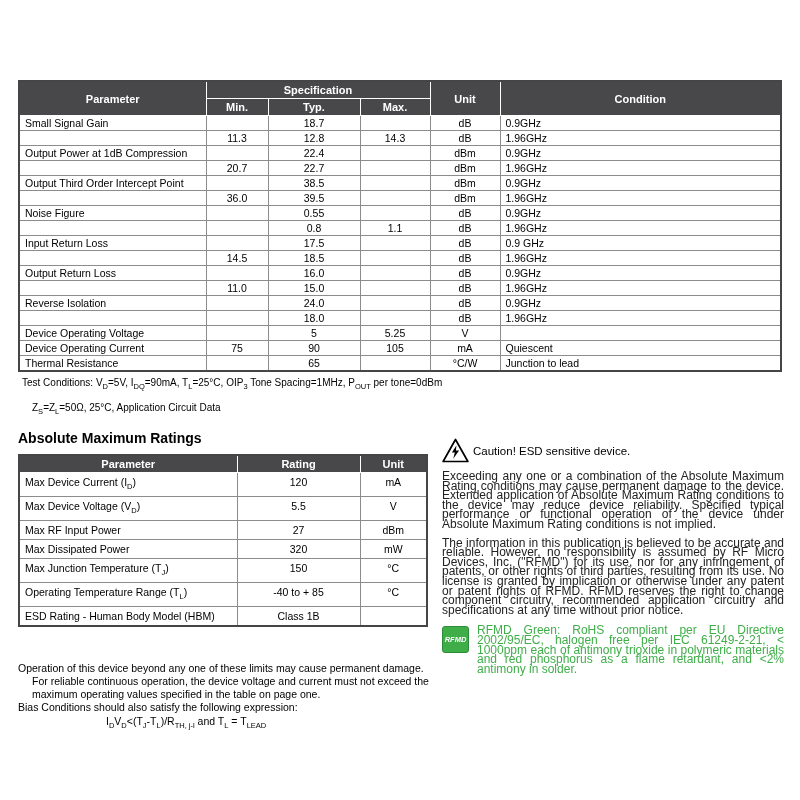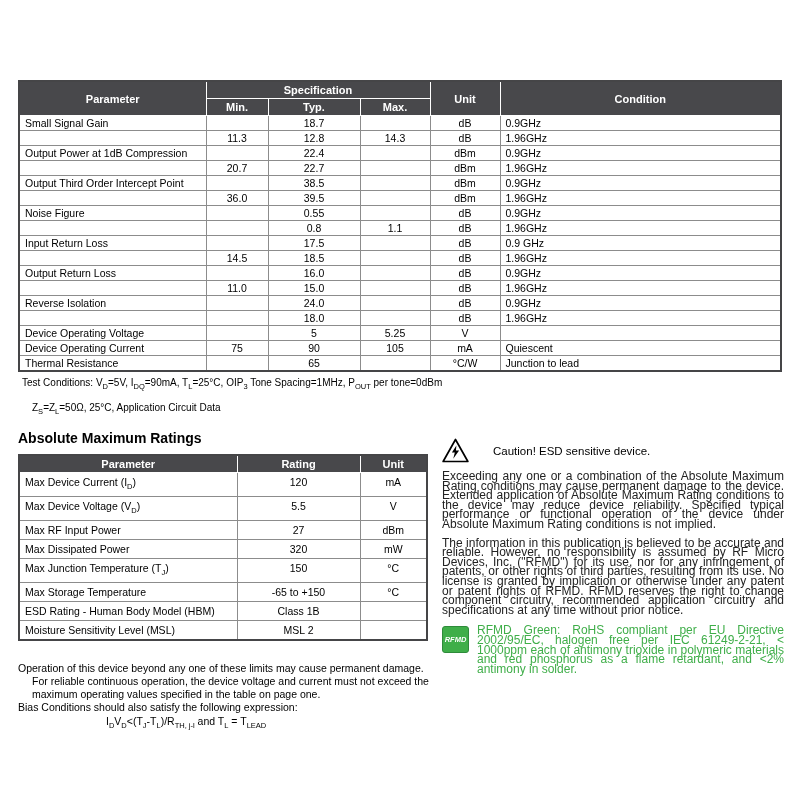--- a/index.html
+++ b/index.html
@@ -41,21 +41,21 @@
   }
   .amr-table {
     position: absolute; left: 18px; top: 454px; width: 410px;
     border-collapse: collapse; border: 2px solid #454547;
     table-layout: fixed;
   }
   .amr-table td { padding: 3px 5px; }
 
   
   .right-panel { position: absolute; left: 442px; top: 438px; width: 342px; }
-  .caution-row { display: flex; align-items: center; gap: 24px; }
+  .caution-row { display: flex; align-items: center; gap: 4px; }
   .warn-icon svg { width: 27px; height: 25px; display: block; }
   .caution-title { font-size: 11.5px; color: #000; }
   .small-par {
     font-size: 12px; line-height: 9.6px; text-align: justify;
     color: #222; margin-top: 9px;
   }
   .green-row { display: flex; gap: 8px; margin-top: 11px; align-items: flex-start; }
   .green-logo {
     width: 27px; height: 27px; border-radius: 3px; flex: 0 0 auto;
     display: flex; align-items: center; justify-content: center;
@@ -279,32 +279,27 @@
           <td class="c-param">Max Dissipated Power</td>
           <td class="c-num">320</td>
           <td class="c-num">mW</td>
         </tr>
         <tr>
           <td class="c-param">Max Junction Temperature (T<sub>J</sub>)</td>
           <td class="c-num">150</td>
           <td class="c-num">°C</td>
         </tr>
         <tr>
-          <td class="c-param">Max Storage Temperature</td>
-          <td class="c-num">-65 to +150</td>
+          <td class="c-param">Operating Temperature Range (T<sub>L</sub>)</td>
+          <td class="c-num">-40 to + 85</td>
           <td class="c-num">°C</td>
         </tr>
         <tr>
           <td class="c-param">ESD Rating - Human Body Model (HBM)</td>
           <td class="c-num">Class 1B</td>
-          <td class="c-num"></td>
-        </tr>
-        <tr>
-          <td class="c-param">Moisture Sensitivity Level (MSL)</td>
-          <td class="c-num">MSL 2</td>
           <td class="c-num"></td>
         </tr>
       </tbody>
   </table>
 
   <div class="right-panel">
     <div class="caution-row">
       <span class="warn-icon">
         <svg viewBox="0 0 24 22" aria-hidden="true">
           <path d="M12 1.2 L23 20.8 H1 Z" fill="none" stroke="#000" stroke-width="1.5" stroke-linejoin="round"></path>

